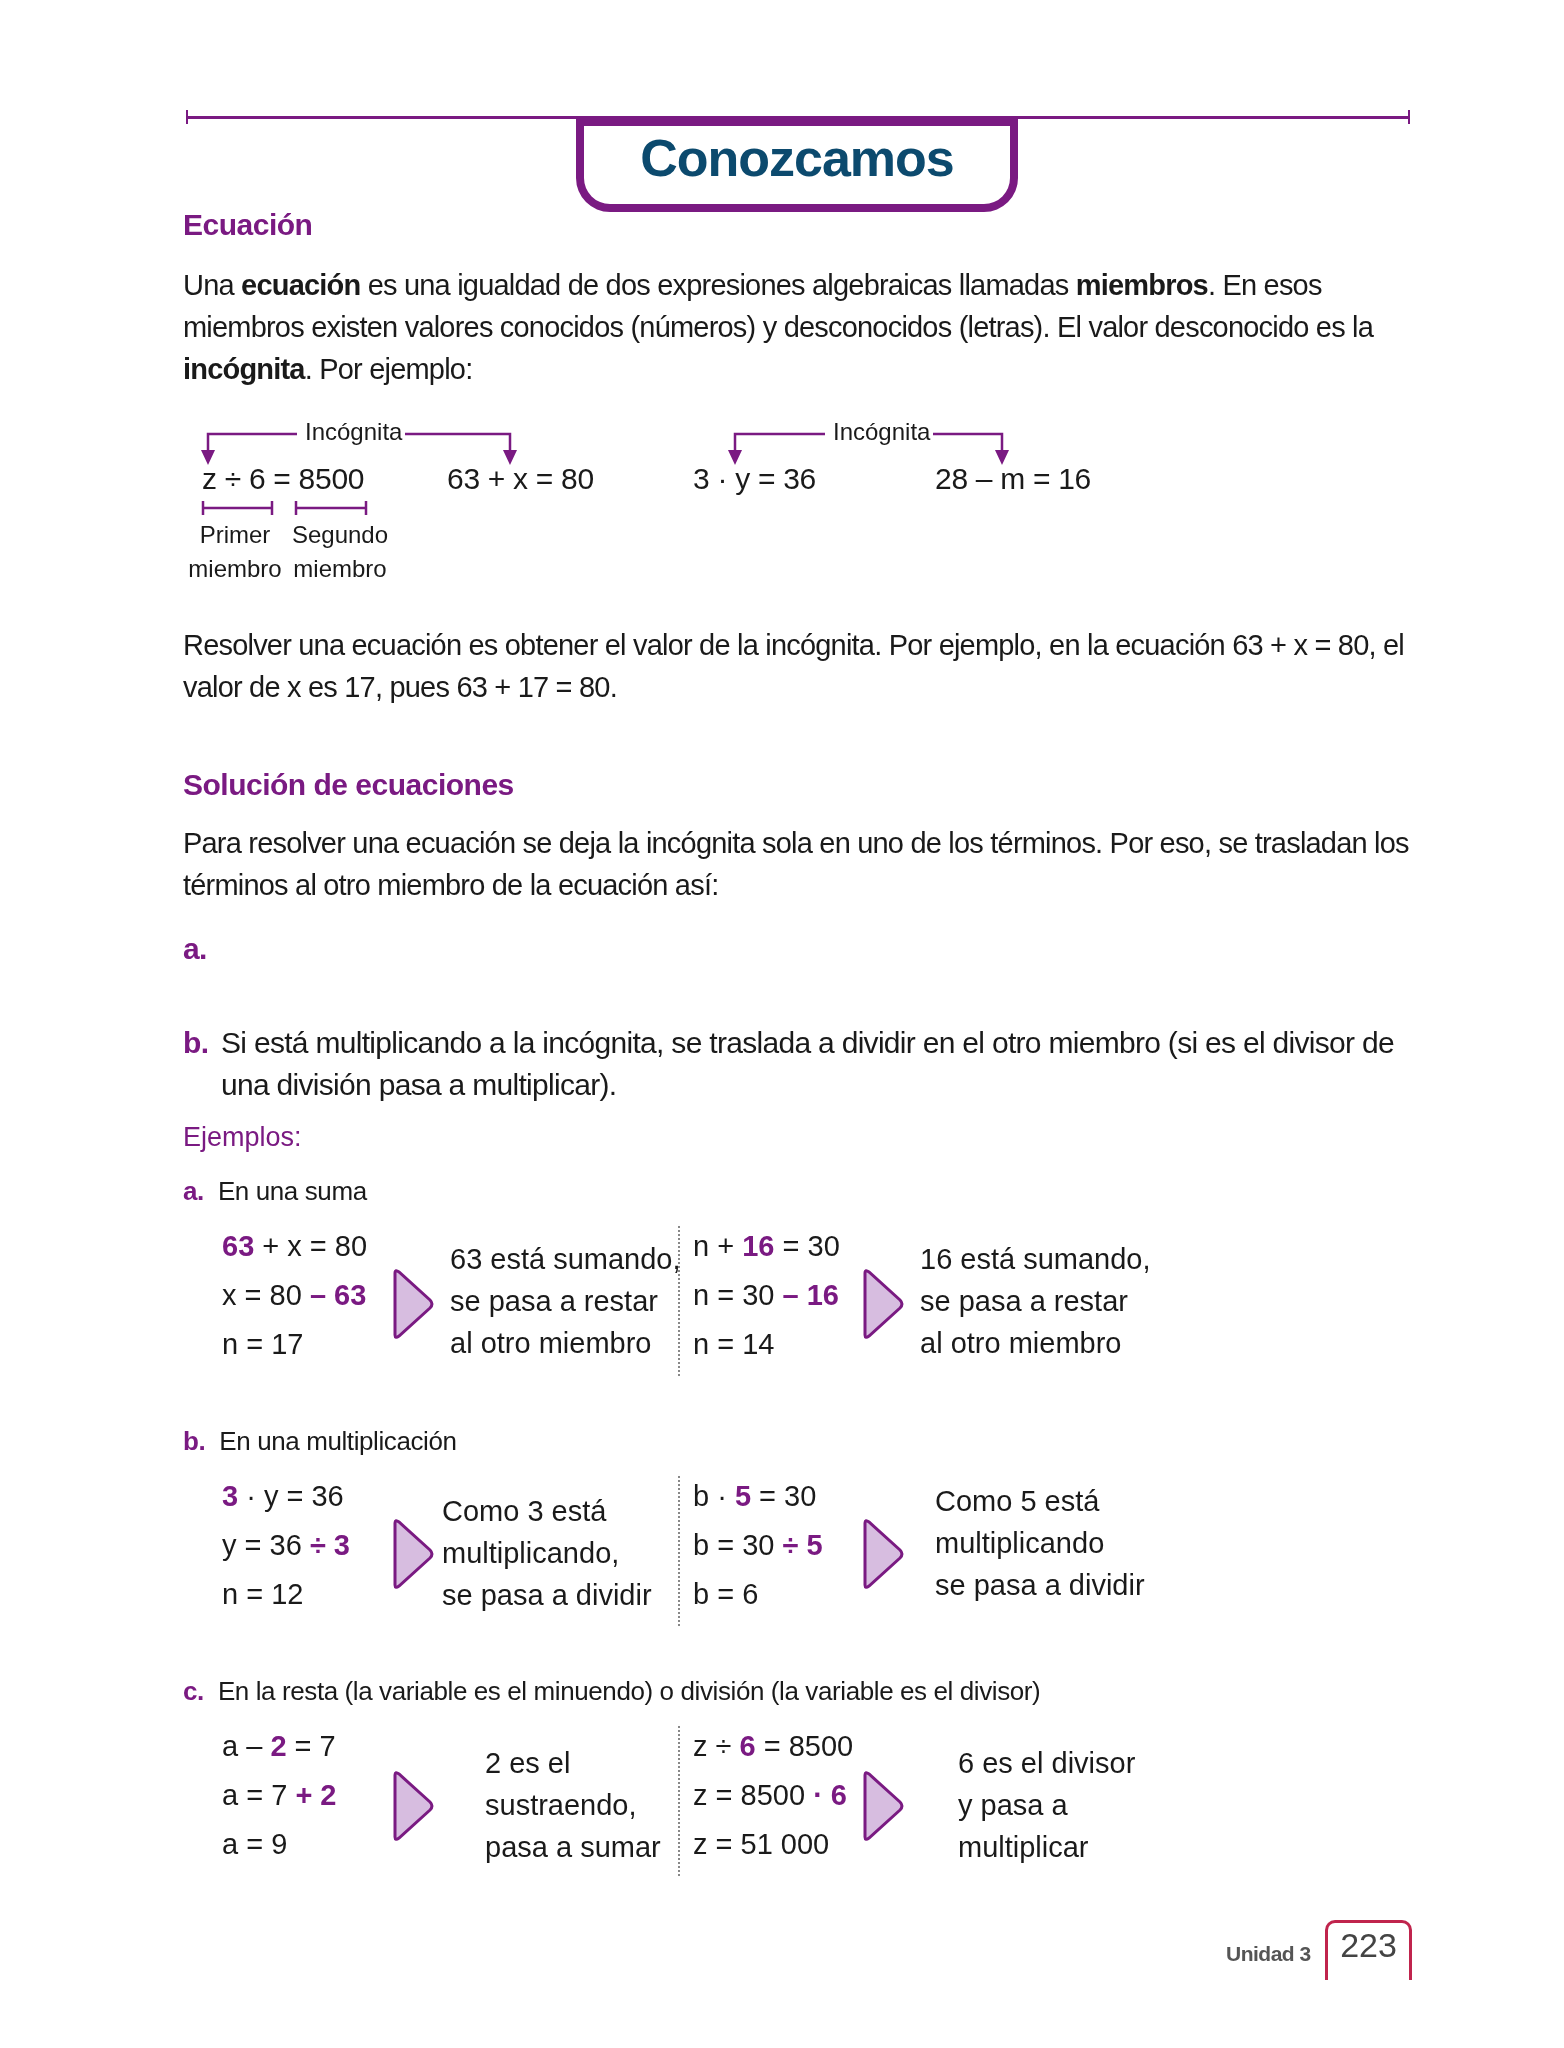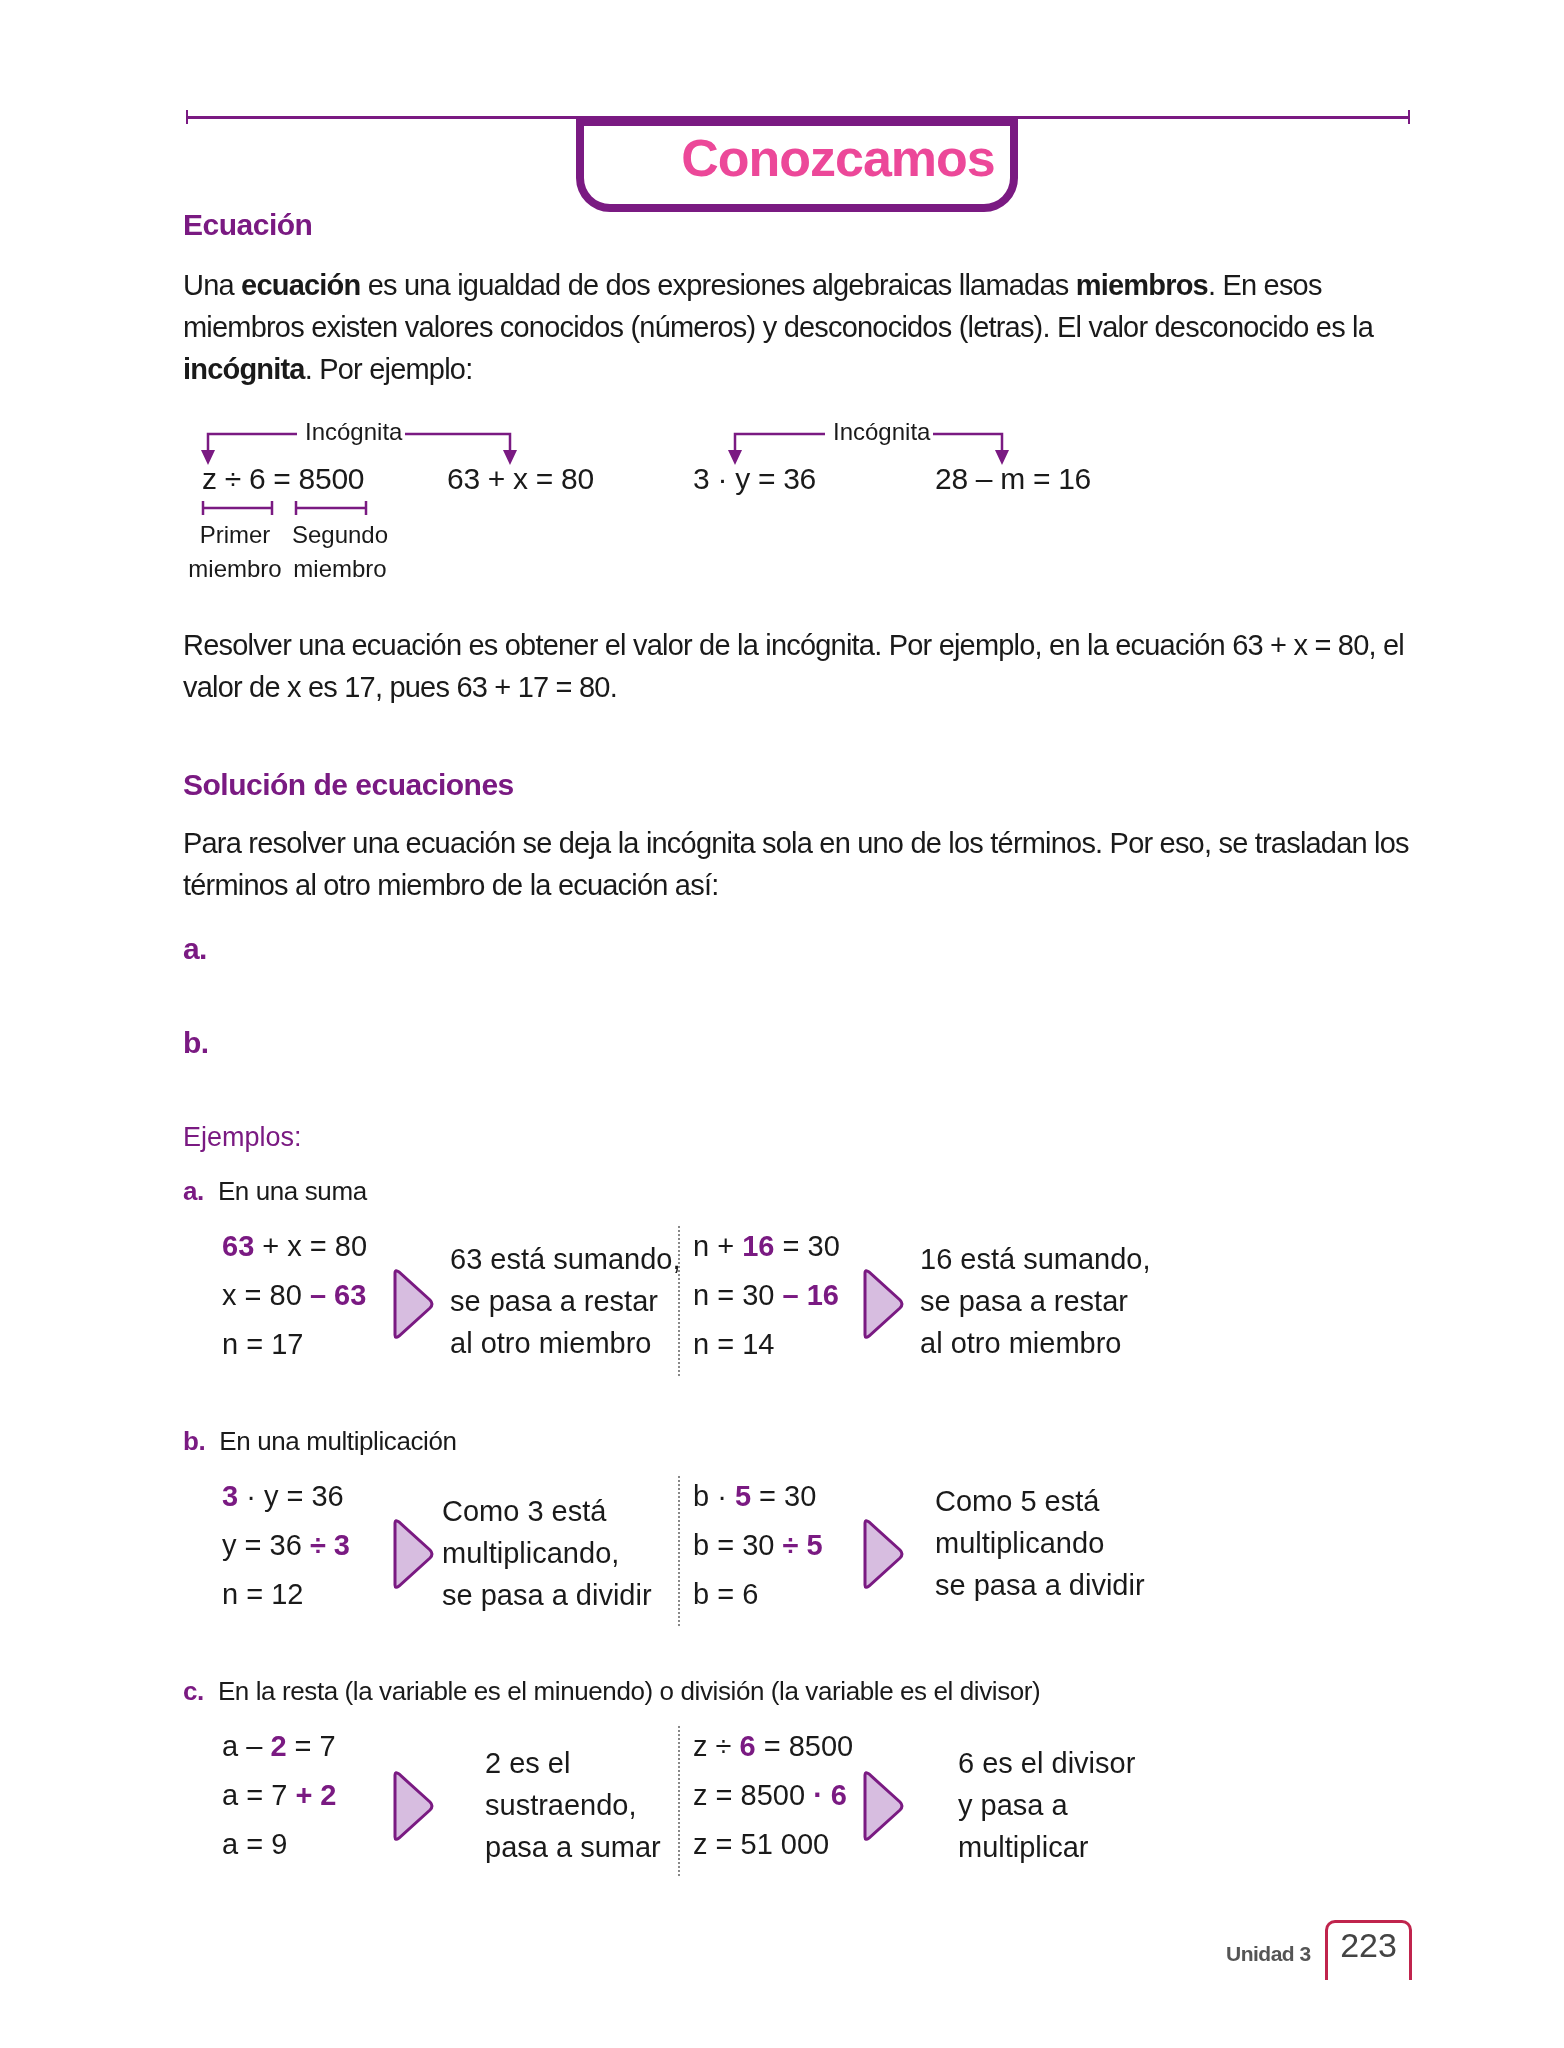--- a/index.html
+++ b/index.html
@@ -6,21 +6,21 @@
   body { width: 1564px; height: 2048px; position: relative; overflow: hidden;
          font-family: "Liberation Sans", "DejaVu Sans", sans-serif; color: #1a1a1a; }
   .abs { position: absolute; }
   .purple { color: #7a1a82; }
   .topline { left: 187px; top: 116px; width: 1222px; height: 3px; background: #7a1a82; }
   .topline-capL { left: 186px; top: 110px; width: 2px; height: 14px; background: #7a1a82; }
   .topline-capR { left: 1408px; top: 110px; width: 2px; height: 14px; background: #7a1a82; }
   .tab { left: 576px; top: 116px; width: 442px; height: 96px; box-sizing: border-box;
          border: 8px solid #7a1a82; border-top: 10px solid #7a1a82; border-radius: 0 0 34px 34px; background:#fff;}
   .tab-title { left: 576px; top: 128px; width: 442px; text-align: center; font-size: 52px;
-               font-weight: bold; color: #ec4899; letter-spacing: -1px; margin-left: 41px; }
+               font-weight: bold; color: #0c4a6e; letter-spacing: -1px; }
   .h2 { font-size: 30px; font-weight: bold; color: #7a1a82; letter-spacing: -0.5px; }
   .para { left: 183px; width: 1230px; font-size: 29px; line-height: 42px; letter-spacing: -0.8px; }
   .eq { font-size: 30px; white-space: nowrap; letter-spacing: -0.3px; }
   .small { font-size: 24px; text-align: center; line-height: 34px; white-space: nowrap; }
   .rule-list { left: 183px; width: 1230px; font-size: 30px; line-height: 42px; letter-spacing: -0.7px; }
   .rule-item { position: absolute; left: 0; width: 1230px; padding-left: 38px; box-sizing: border-box; }
   .rule-letter { position: absolute; left: 0; top: 0; font-weight: bold; color: #7a1a82; }
   .sub { font-size: 26px; letter-spacing: -0.4px; }
   .sub-letter { font-weight: bold; color: #7a1a82; margin-right: 14px; }
   .work { font-size: 29px; line-height: 49px; white-space: nowrap; }
@@ -92,20 +92,21 @@
 
 <div class="abs h2" style="left:183px; top:768px;">Solución de ecuaciones</div>
 <div class="abs para" style="top:822px;">Para resolver una ecuación se deja la incógnita sola en uno de los términos. Por eso, se trasladan los términos al otro miembro de la ecuación así:</div>
 
 <div class="abs rule-list" style="top:928px; height:180px;">
   <div class="rule-item" style="top:0;">
     <span class="rule-letter">a.</span>
   </div>
   <div class="rule-item" style="top:94px;">
     <span class="rule-letter">b.</span>
+    <span>Si está multiplicando a la incógnita, se traslada a dividir en el otro miembro (si es el divisor de una división pasa a multiplicar).</span>
   </div>
 </div>
 
 <div class="abs purple" style="left:183px; top:1122px; font-size:27px;">Ejemplos:</div>
 
 <div class="abs sub" style="left:183px; top:1176px;">
   <span class="sub-letter">a.</span><span>En una suma</span>
 </div>
 <div class="abs work" style="left:222px; top:1222px;">
   <div><span></span><b>63</b><span> + x = 80</span></div>

